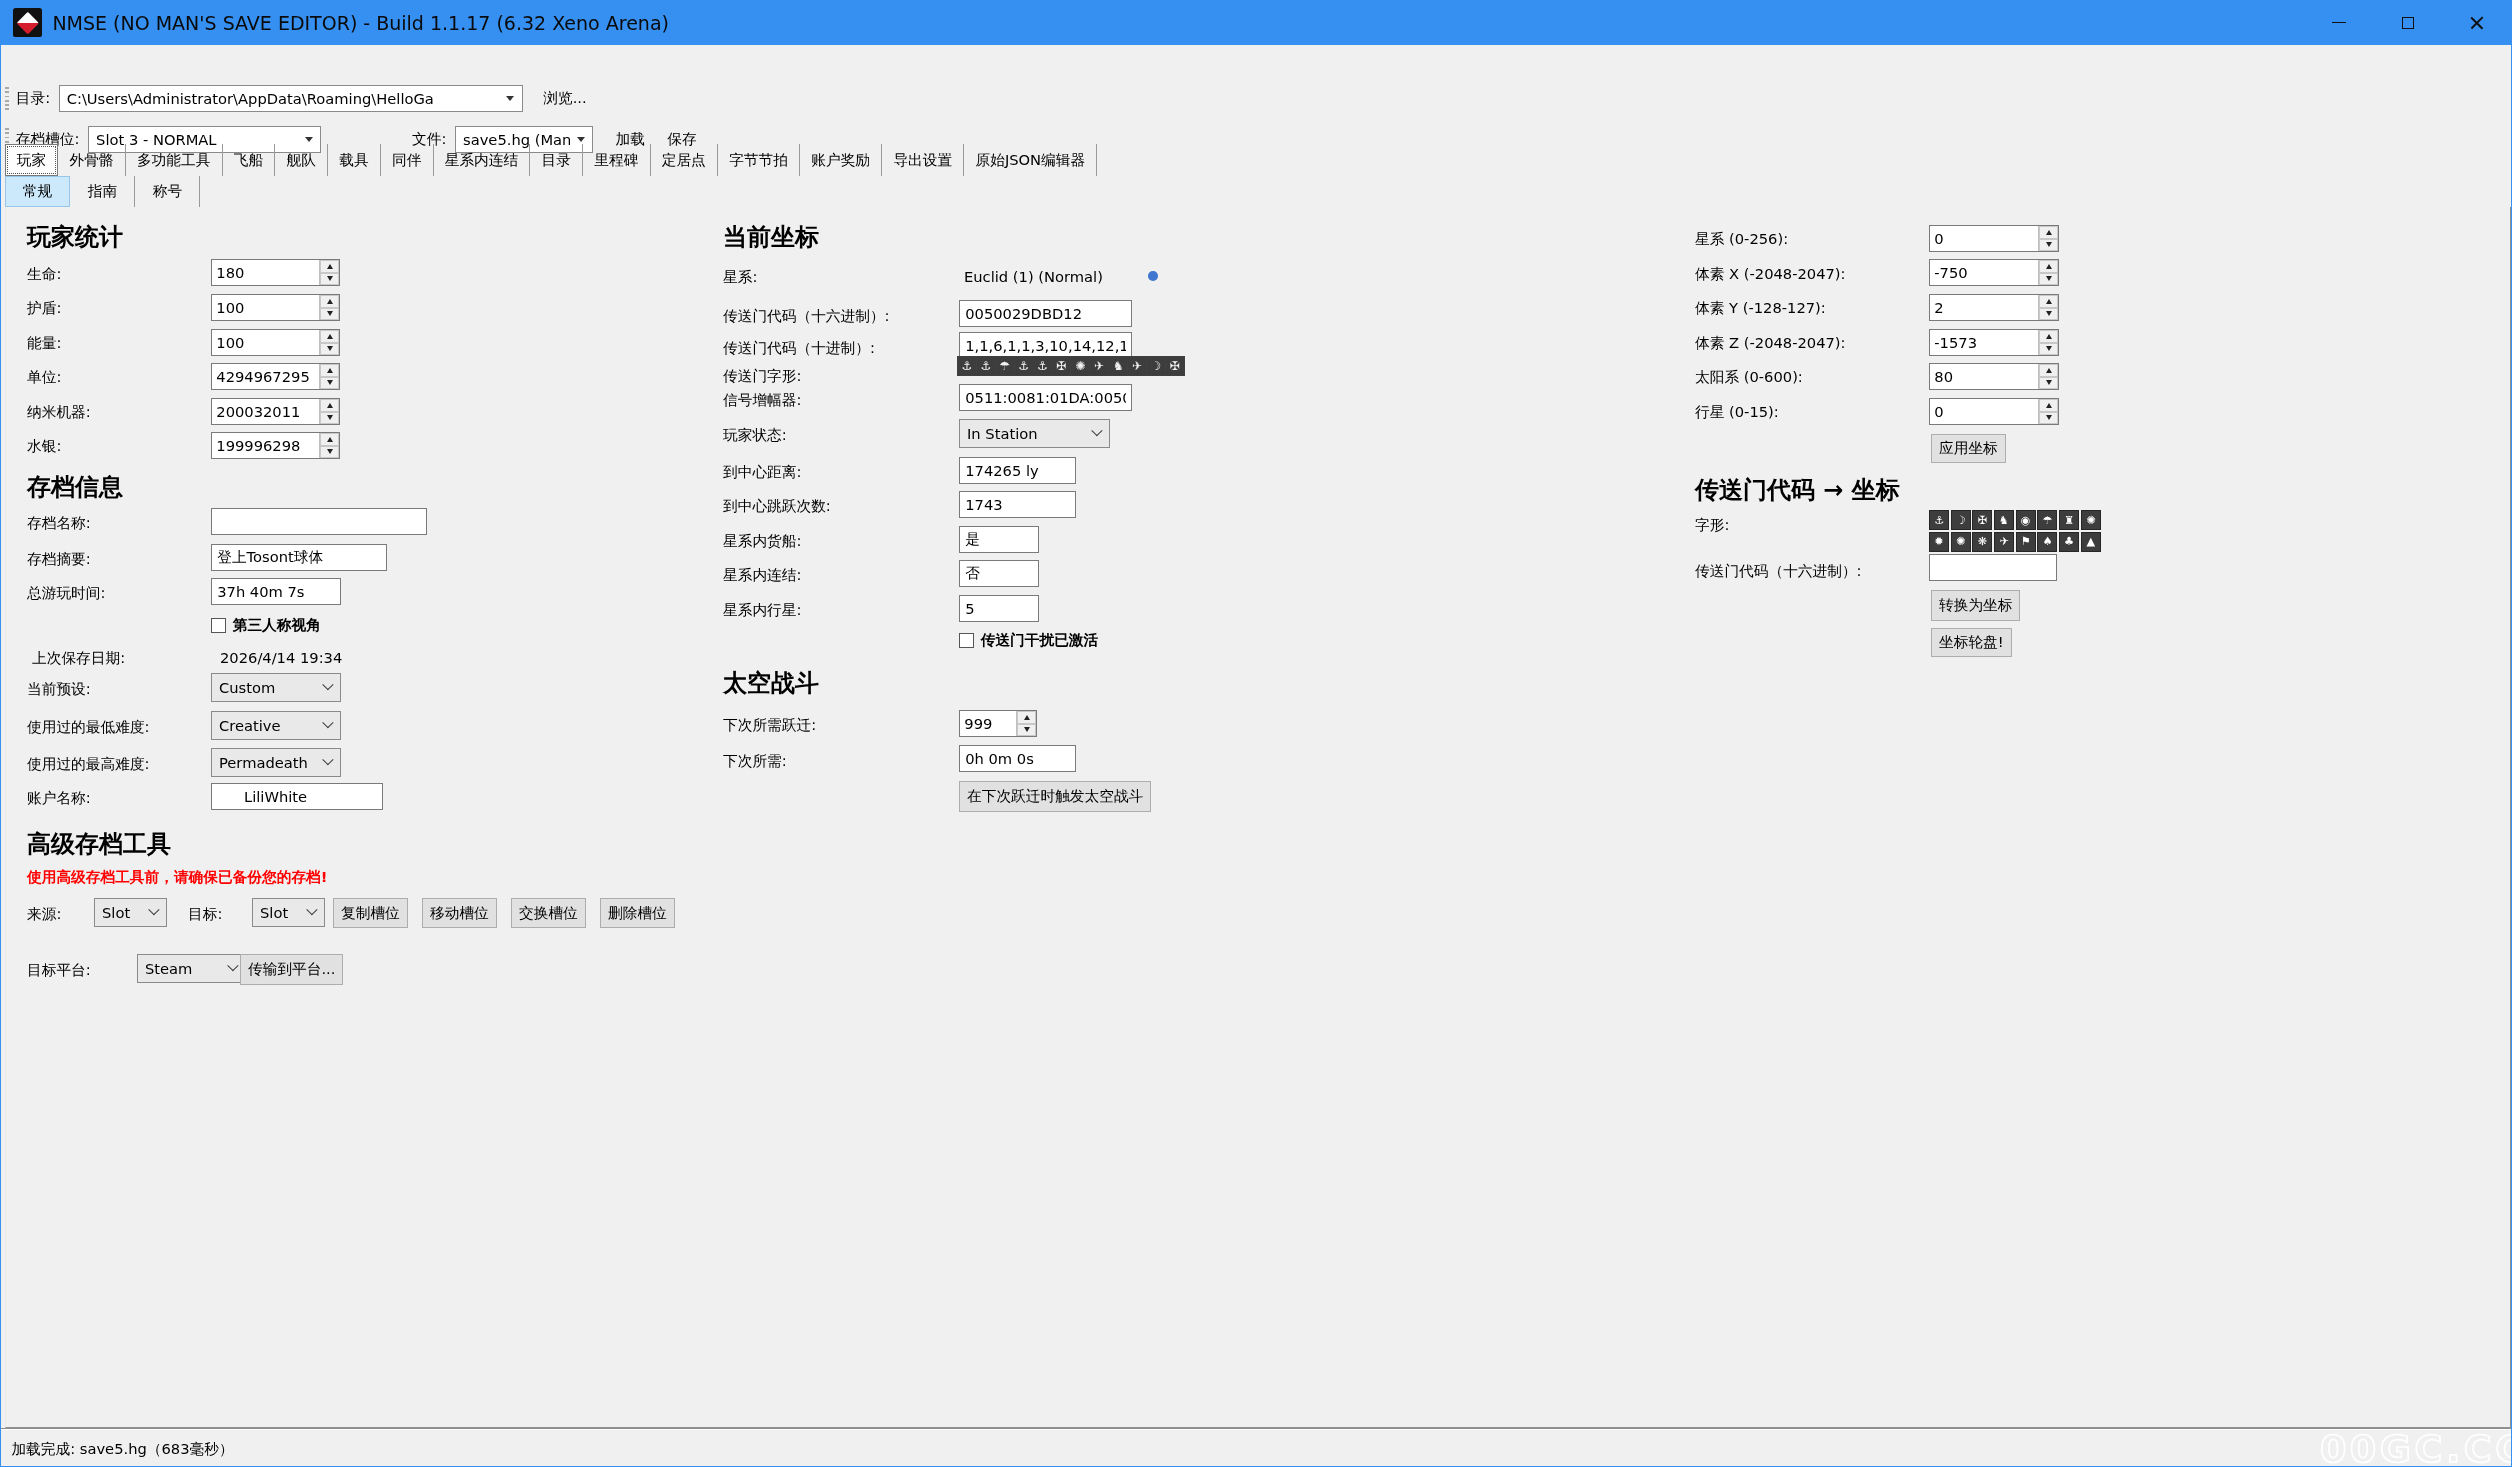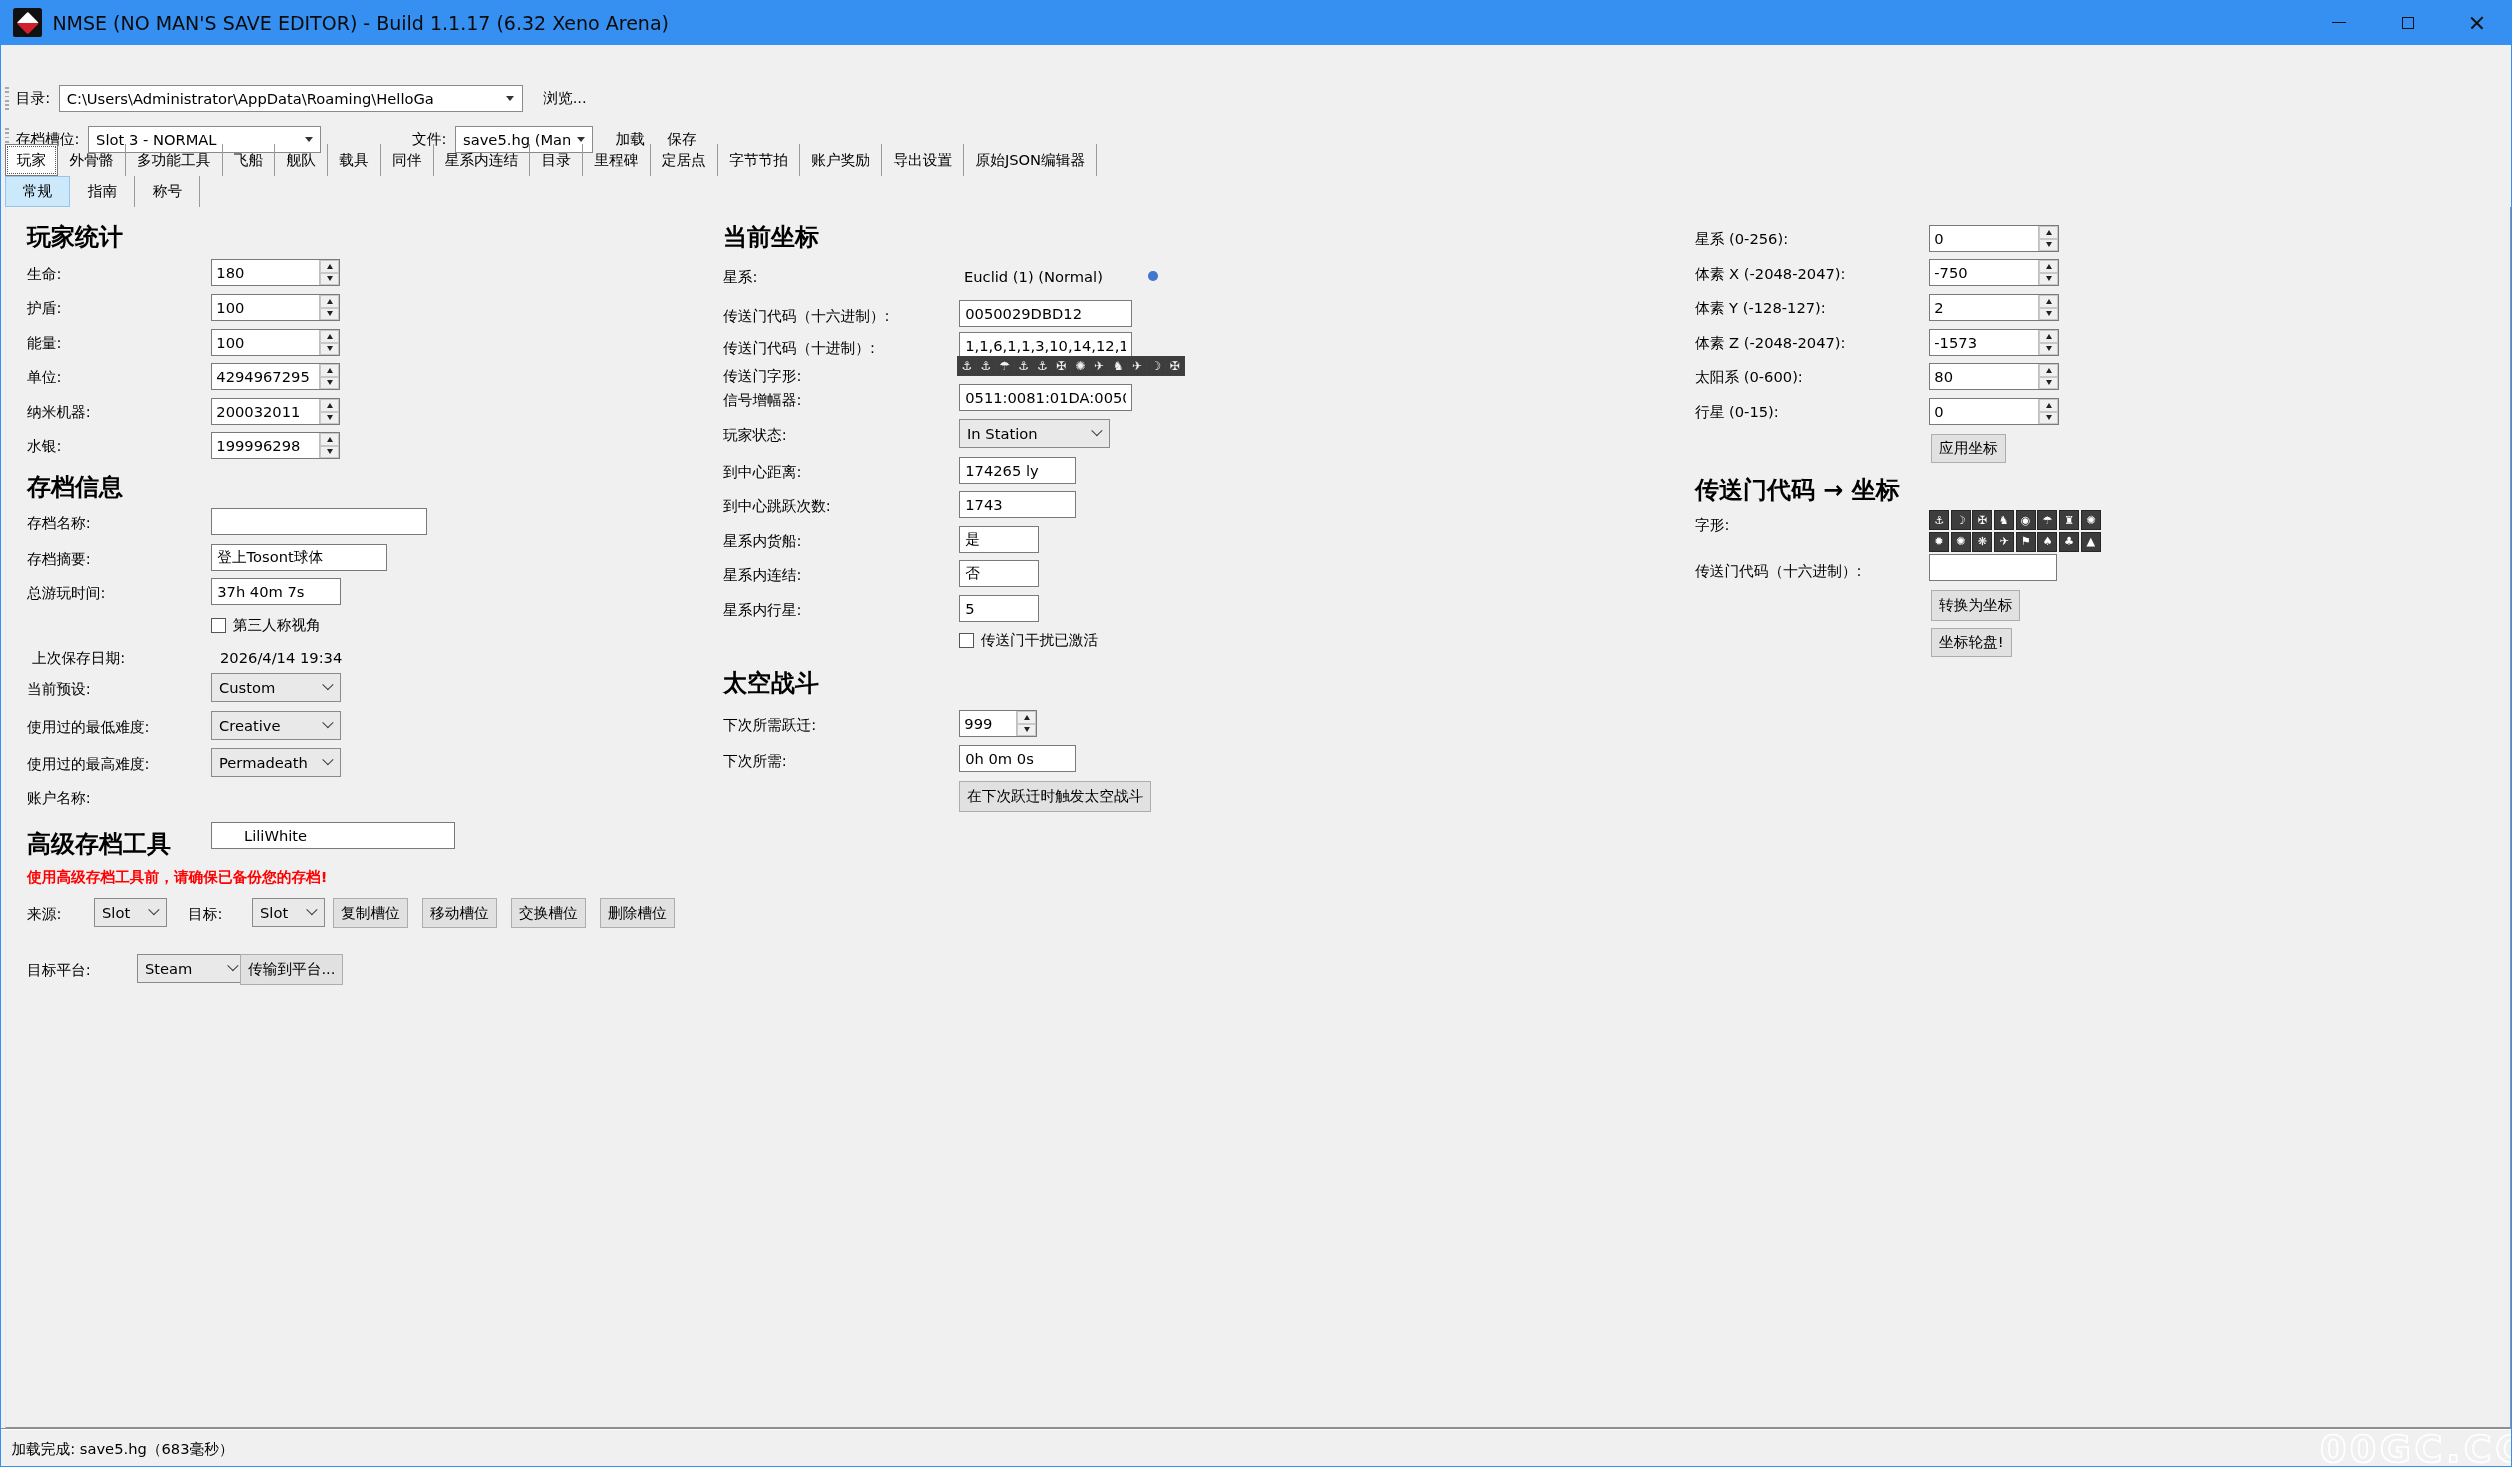--- a/index.html
+++ b/index.html
@@ -55,21 +55,21 @@
   .numwrap { position:absolute; height:27px; border:0.9px solid #7a7a7a; background:#fff; display:flex; }
   .numwrap input { border:0; flex:1; min-width:0; font-family:inherit; font-size:14.7px; padding:0 4.3px; outline:none; background:#fff; }
   .spin { width:20px; flex:none; display:flex; flex-direction:column; border-left:0.9px solid #bfbfbf; }
   .spin-btn { flex:1; background:#f0f0f0; display:flex; align-items:center; justify-content:center; border:0.9px solid #c8c8c8; }
   .tri-u { width:0; height:0; border-left:3.5px solid transparent; border-right:3.5px solid transparent; border-bottom:5.2px solid #222; }
   .tri-d { width:0; height:0; border-left:3.5px solid transparent; border-right:3.5px solid transparent; border-top:5.2px solid #222; }
   .formcombo { position:absolute; background:#e9e9e9; border:0.9px solid #8a8a8a; height:28.5px; display:flex; align-items:center; }
   .formcombo .ctext { padding:0 7px; flex:1; white-space:nowrap; overflow:hidden; }
   .chev { width:7.8px; height:7.8px; border-right:1.7px solid #3c3c3c; border-bottom:1.7px solid #3c3c3c; transform:rotate(45deg) translate(-1.7px,-1.7px); margin-right:7.8px; flex:none; }
   .btn { position:absolute; background:#e1e1e1; border:0.9px solid #adadad; display:flex; align-items:center; justify-content:center; white-space:nowrap; padding:0 7px; }
-  .checkrow { position:absolute; display:flex; align-items:center; gap:7px; }
+  .checkrow { position:absolute; display:flex; align-items:center; gap:7px;font-weight:bold; }
   .checkbox { width:14.7px; height:14.7px; background:#fff; border:0.9px solid #555; flex:none; }
   .warn { position:absolute; color:#f00; font-weight:bold; white-space:nowrap; }
 
   .glyphstrip { position:absolute; background:#404040; display:flex; gap:0.9px; padding:0.9px; }
   .glyphstrip .g { width:18px; height:18px; background:#3d3d3d; color:#f2f2f2; font-size:12px; display:flex; align-items:center; justify-content:center; }
   .glyphgrid { position:absolute; display:grid; grid-template-columns:repeat(8,20px); grid-auto-rows:20px; gap:1.7px; }
   .glyphgrid .g { background:#3d3d3d; border:0.9px solid #262626; color:#fff; font-size:11.2px; display:flex; align-items:center; justify-content:center; }
 
   .bluedot { position:absolute; width:9.5px; height:9.5px; border-radius:50%; background:#4277cf; }
 
@@ -272,21 +272,21 @@
     <div class="chev"></div>
   </div>
 
   <div class="lbl" style="left:26px; top:755px;">使用过的最高难度:</div>
   <div class="formcombo" style="left:210px; top:748px; width:130px;">
     <div class="ctext">Permadeath</div>
     <div class="chev"></div>
   </div>
 
   <div class="lbl" style="left:26px; top:789px;">账户名称:</div>
-  <input class="tbox" style="left: 210px; top: 822px; width: 244px; padding-left: 32px;" value="LiliWhite">
+  <input class="tbox" style="left: 210px; top: 783px; width: 172px; padding-left: 32px;" value="LiliWhite">
 
   <div class="sec-h" style="left:26px; top:828px;">高级存档工具</div>
   <div class="warn" style="left:26px; top:868px;">使用高级存档工具前，请确保已备份您的存档!</div>
 
   <div class="lbl" style="left:26px; top:905px;">来源:</div>
   <div class="formcombo" style="left:93px; top:898px; width:73px;">
     <div class="ctext">Slot</div>
     <div class="chev"></div>
   </div>
   <div class="lbl" style="left:187px; top:905px;">目标:</div>

